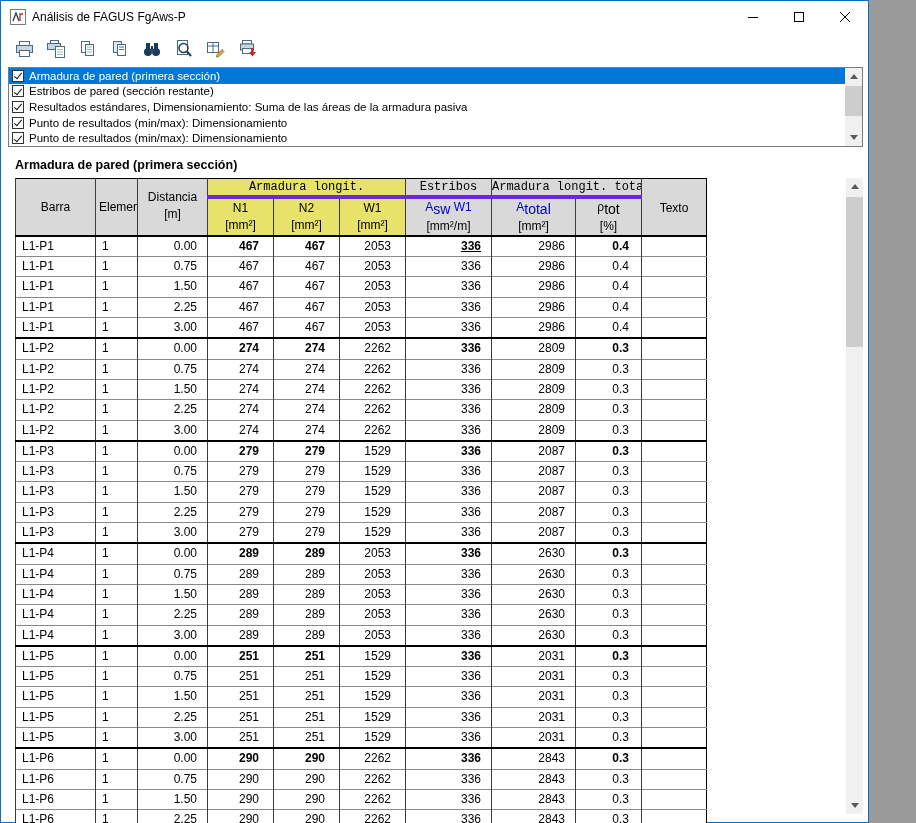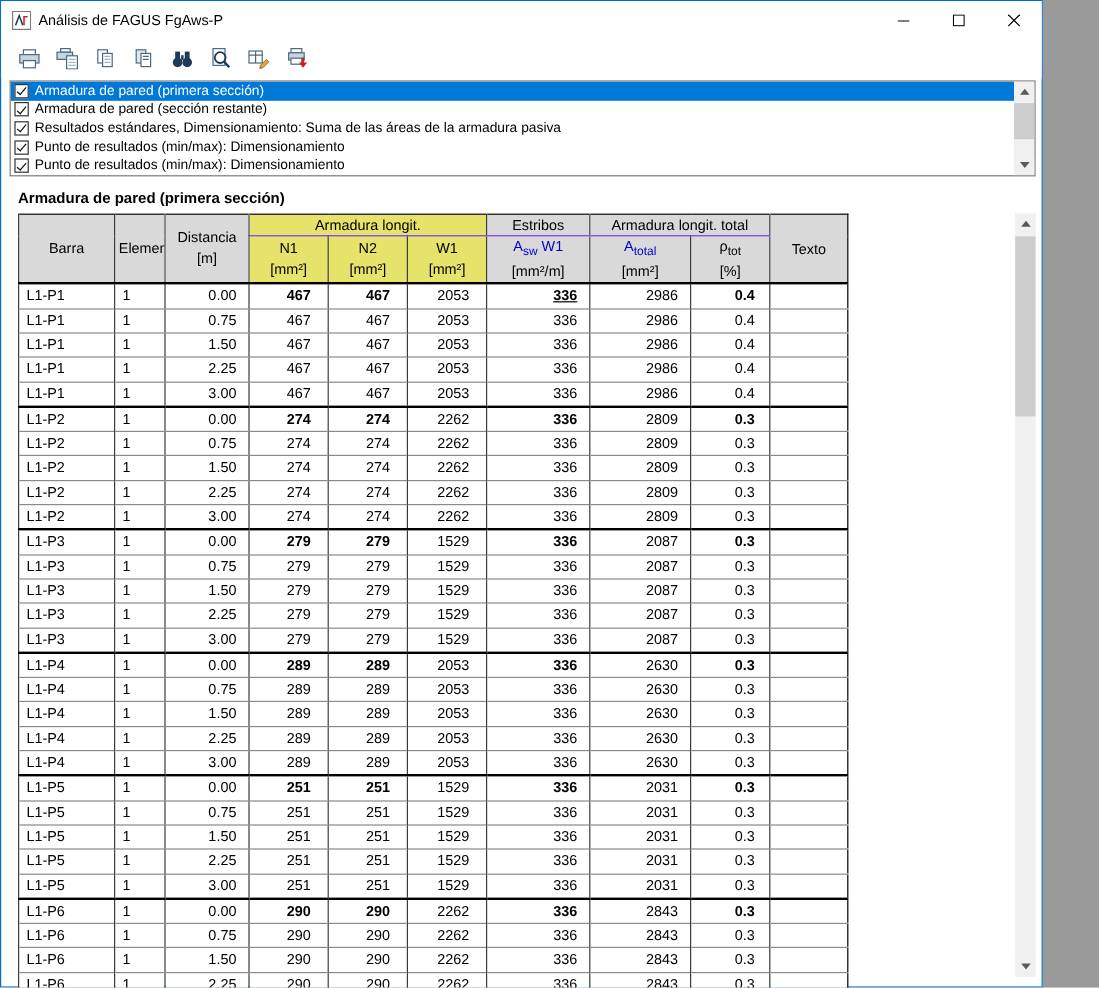--- a/index.html
+++ b/index.html
@@ -41,29 +41,29 @@
 
   
   .section-title { font-size:12.5px; font-weight:bold; color:#000; margin:11px 0 6px 14px; }
 
   
   .table-region { flex:1; position:relative; margin:0 5px 8px 14px; }
   table.results { border-collapse:collapse; table-layout:fixed; width:691px; border:1px solid #000; }
   .results th, .results td { border-left:1px solid #3c3c3c; font-size:12px; overflow:hidden; white-space:nowrap; }
   .results thead th { background:#d9d9d9; vertical-align:middle; font-weight:normal; text-align:center; }
   .results thead { border-bottom:2px solid #000; }
-  th.h1 { height:18px; border-bottom:1px solid #6d28d9; }
+  th.h1 { height:18px; border-bottom:4px solid #6d28d9;font-family:Liberation Mono, monospace; }
   th.h2 { height:37px; }
   th.vspan { text-align:center;margin-left:30px; }
   th.vbottom { vertical-align:bottom; padding-bottom:1px; }
   th.vtop { vertical-align:top; padding-top:2px; }
   th.thleft { text-align:left; padding-left:3px; }
   .hline { line-height:17px; text-align:center; }
   .blue { color:#0000cc; }
-  sub { font-size:10px; }
+  sub { font-size:14px; }
   .yellow { background:#e6e26a !important; }
 
   .results td { height:19.3px; line-height:19.3px; border-top:1px solid #8a8a8a; background:#fff; }
   .results tbody tr.group-first td { border-top:2px solid #000; }
   .results tbody tr:first-child td { border-top:none; }
   td.al { text-align:left; padding-left:6px; }
   td.ar { text-align:right; padding-right:10px; }
   td.wide { padding-right:14px; }
   td.pr12 { padding-right:12px; }
   td.b { font-weight:bold; }
@@ -179,21 +179,21 @@
         <div class="list-item selected">
           <span class="checkbox">
             <span class="check"></span>
           </span>
           <span class="list-label">Armadura de pared (primera sección)</span>
         </div>
         <div class="list-item">
           <span class="checkbox">
             <span class="check"></span>
           </span>
-          <span class="list-label">Armadura de pared (sección restante)</span>
+          <span class="list-label">Estribos de pared (sección restante)</span>
         </div>
         <div class="list-item">
           <span class="checkbox">
             <span class="check"></span>
           </span>
           <span class="list-label">Resultados estándares, Dimensionamiento: Suma de las áreas de la armadura pasiva</span>
         </div>
         <div class="list-item">
           <span class="checkbox">
             <span class="check"></span>

